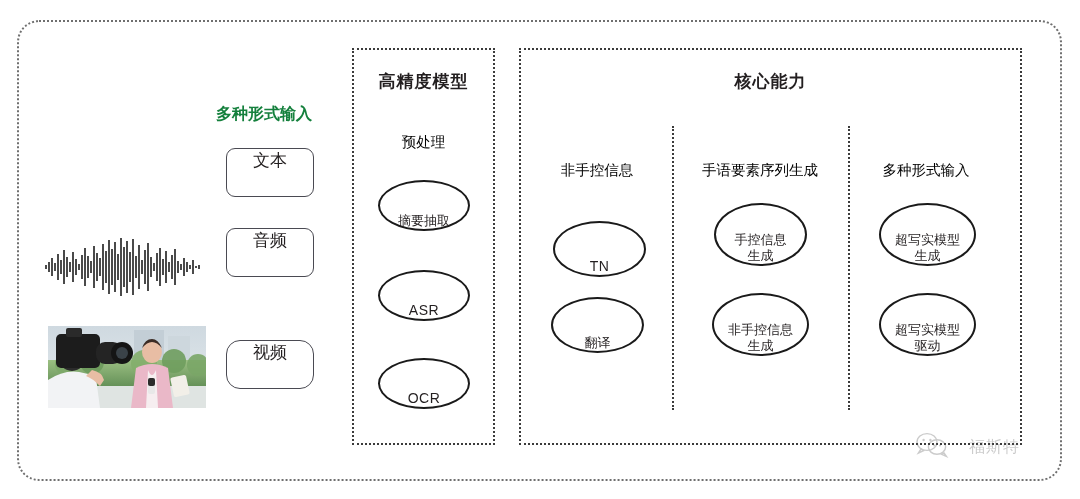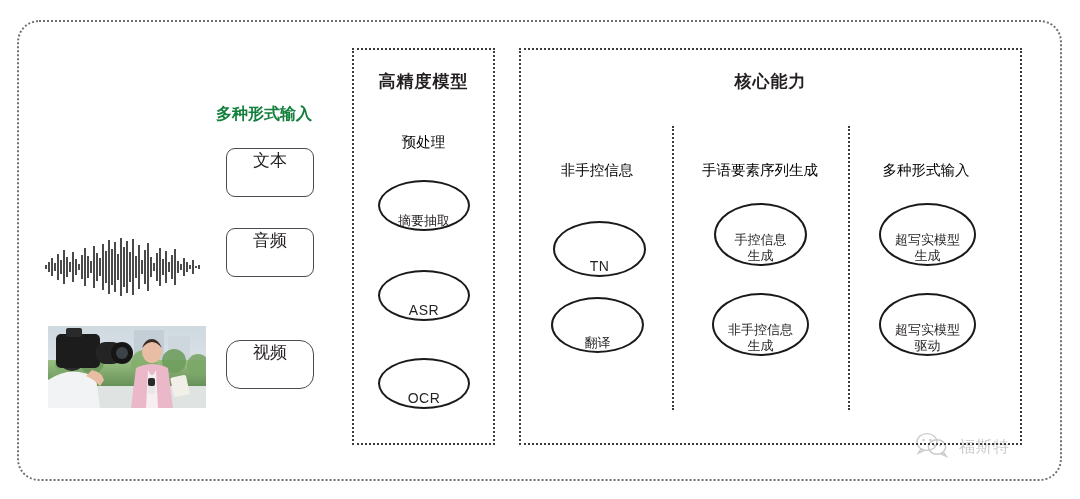--- a/index.html
+++ b/index.html
@@ -150,21 +150,21 @@
   }
   .video-thumb svg { display: block; }
 
   
   .watermark {
     position: absolute;
     left: 915px;
     top: 432px;
     display: flex;
     align-items: center;
-    gap: 10px;
+    gap: 20px;
     opacity: .30;
   }
   .watermark .wm-text {
     font-size: 16px;
     color: #555;
     letter-spacing: 1px;
     white-space: nowrap;
   }
 </style>
 </head>

